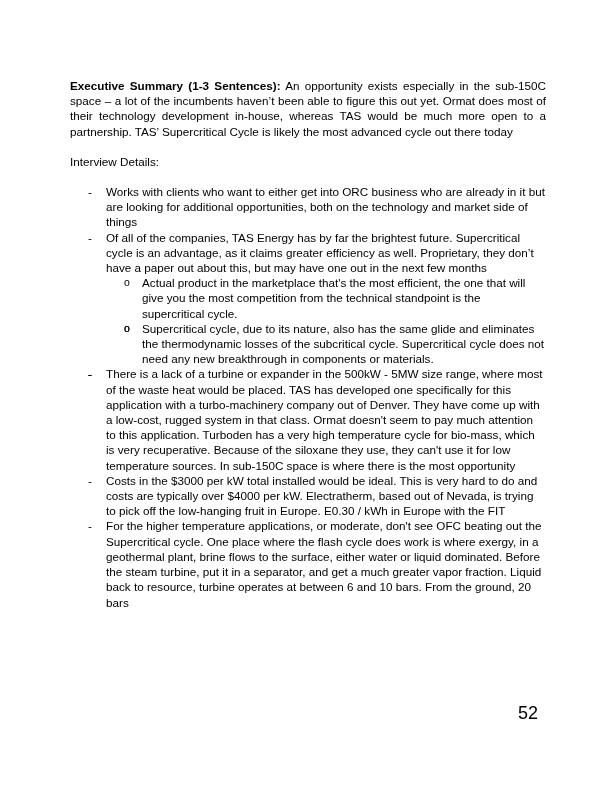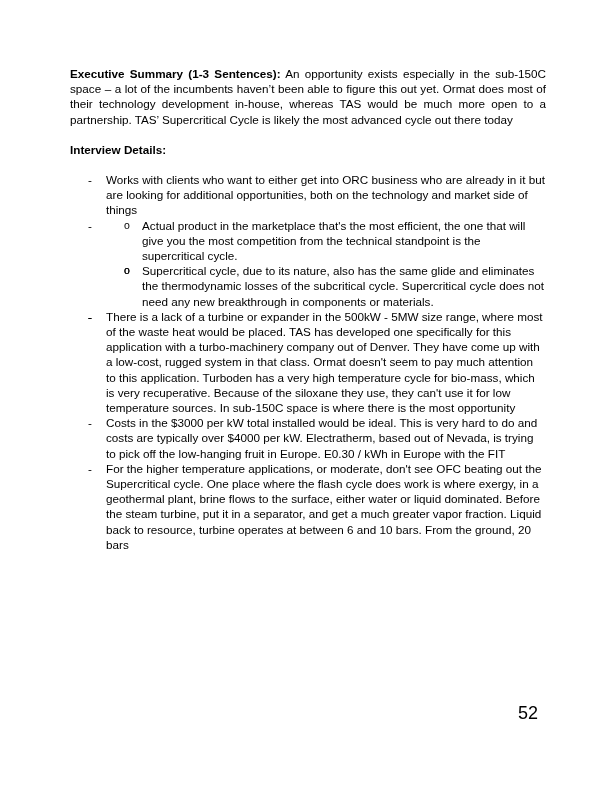--- a/index.html
+++ b/index.html
@@ -14,31 +14,31 @@
     background: #ffffff;
     color: #000000;
     font-family: "Liberation Sans", sans-serif;
     font-size: 11.7px;
     line-height: 15.2px;
     overflow: hidden;
   }
   .content {
     position: absolute;
     left: 70px;
-    top: 66px;
+    top: 78px;
     width: 476px;
   }
   .exec-para {
     margin: 0;
     text-align: justify;
   }
   .bold { font-weight: bold; }
   .section-heading {
     margin: 15px 0 0 0;
-    font-weight: bold;
+    font-weight: normal;
     font-size: 11.7px;
     line-height: 15.2px;
   }
   .bullets {
     margin-top: 15px;
   }
   .bullet {
     position: relative;
     margin: 0;
   }
@@ -72,20 +72,21 @@
 
     <div class="bullets">
 
       <div class="bullet lvl1">
         <span class="marker">-</span>
         <span>Works with clients who want to either get into ORC business who are already in it but are looking for additional opportunities, both on the technology and market side of things</span>
       </div>
 
       <div class="bullet lvl1">
         <span class="marker">-</span>
+        <span>Of all of the companies, TAS Energy has by far the brightest future.  Supercritical cycle is an advantage, as it claims greater efficiency as well.  Proprietary, they don’t have a paper out about this, but may have one out in the next few months</span>
       </div>
 
       <div class="bullet lvl2">
         <span class="marker">o</span>
         <span>Actual product in the marketplace that's the most efficient, the one that will give you the most competition from the technical standpoint is the supercritical cycle.</span>
       </div>
 
       <div class="bullet lvl2">
         <span class="marker">o</span>
       </div>

